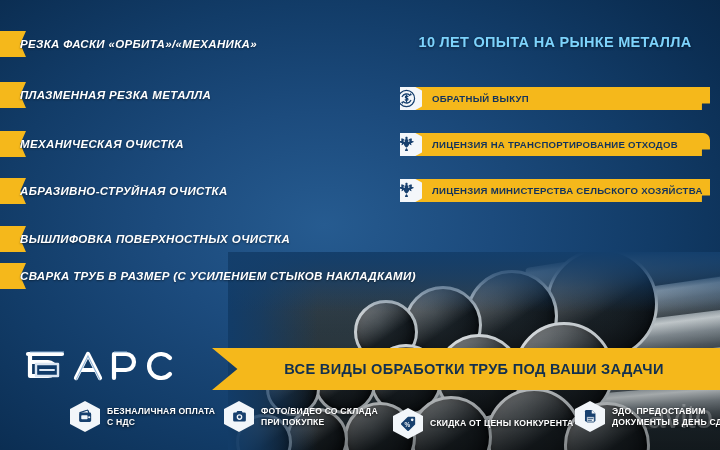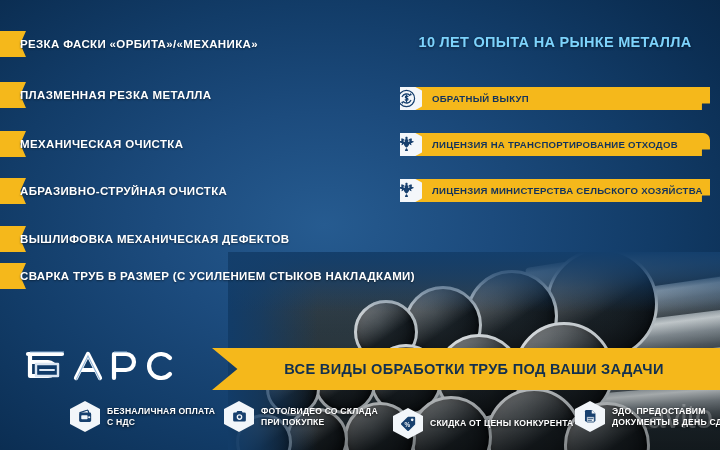--- a/index.html
+++ b/index.html
@@ -68,20 +68,21 @@
     position:absolute; left:0; width:26px; height:26px;
     background:#f5b81b;
     clip-path:polygon(0 0, 100% 0, 78% 50%, 100% 100%, 0 100%);
     box-shadow:0 1px 3px rgba(0,0,0,.35);
   }
   .ltext {
     position:absolute; left:20px;
     font-size:11.5px; font-weight:bold; color:#ffffff;
     letter-spacing:.35px; white-space:nowrap;
     text-shadow:0 1px 2px rgba(0,0,0,.45);
+    font-style:italic;
   }
   
   .rtitle {
     position:absolute; left:400px; top:34px; width:310px;
     text-align:center;
     font-size:14.5px; font-weight:bold; color:#7dd3fc;
     letter-spacing:.3px;
     text-shadow:0 1px 3px rgba(0,0,0,.5);
   }
   
@@ -192,21 +193,21 @@
     <div class="litem" style="position:absolute; left:0; top:131px;">
       <div class="tab" style="top:0;"></div>
       <div class="ltext" style="top:7px;">МЕХАНИЧЕСКАЯ ОЧИСТКА</div>
     </div>
     <div class="litem" style="position:absolute; left:0; top:178px;">
       <div class="tab" style="top:0;"></div>
       <div class="ltext" style="top:7px;">АБРАЗИВНО-СТРУЙНАЯ ОЧИСТКА</div>
     </div>
     <div class="litem" style="position:absolute; left:0; top:226px;">
       <div class="tab" style="top:0;"></div>
-      <div class="ltext" style="top:7px;">ВЫШЛИФОВКА МЕХАНИЧЕСКАЯ ДЕФЕКТОВ</div>
+      <div class="ltext" style="top:7px;">ВЫШЛИФОВКА ПОВЕРХНОСТНЫХ ОЧИСТКА</div>
     </div>
     <div class="litem" style="position:absolute; left:0; top:263px;">
       <div class="tab" style="top:0;"></div>
       <div class="ltext" style="top:7px;">СВАРКА ТРУБ В РАЗМЕР (С УСИЛЕНИЕМ СТЫКОВ НАКЛАДКАМИ)</div>
     </div>
   </div>
 
   <div class="rtitle">10 ЛЕТ ОПЫТА НА РЫНКЕ МЕТАЛЛА</div>
 
   <div class="badge" style="top:87px; width:310px;">

